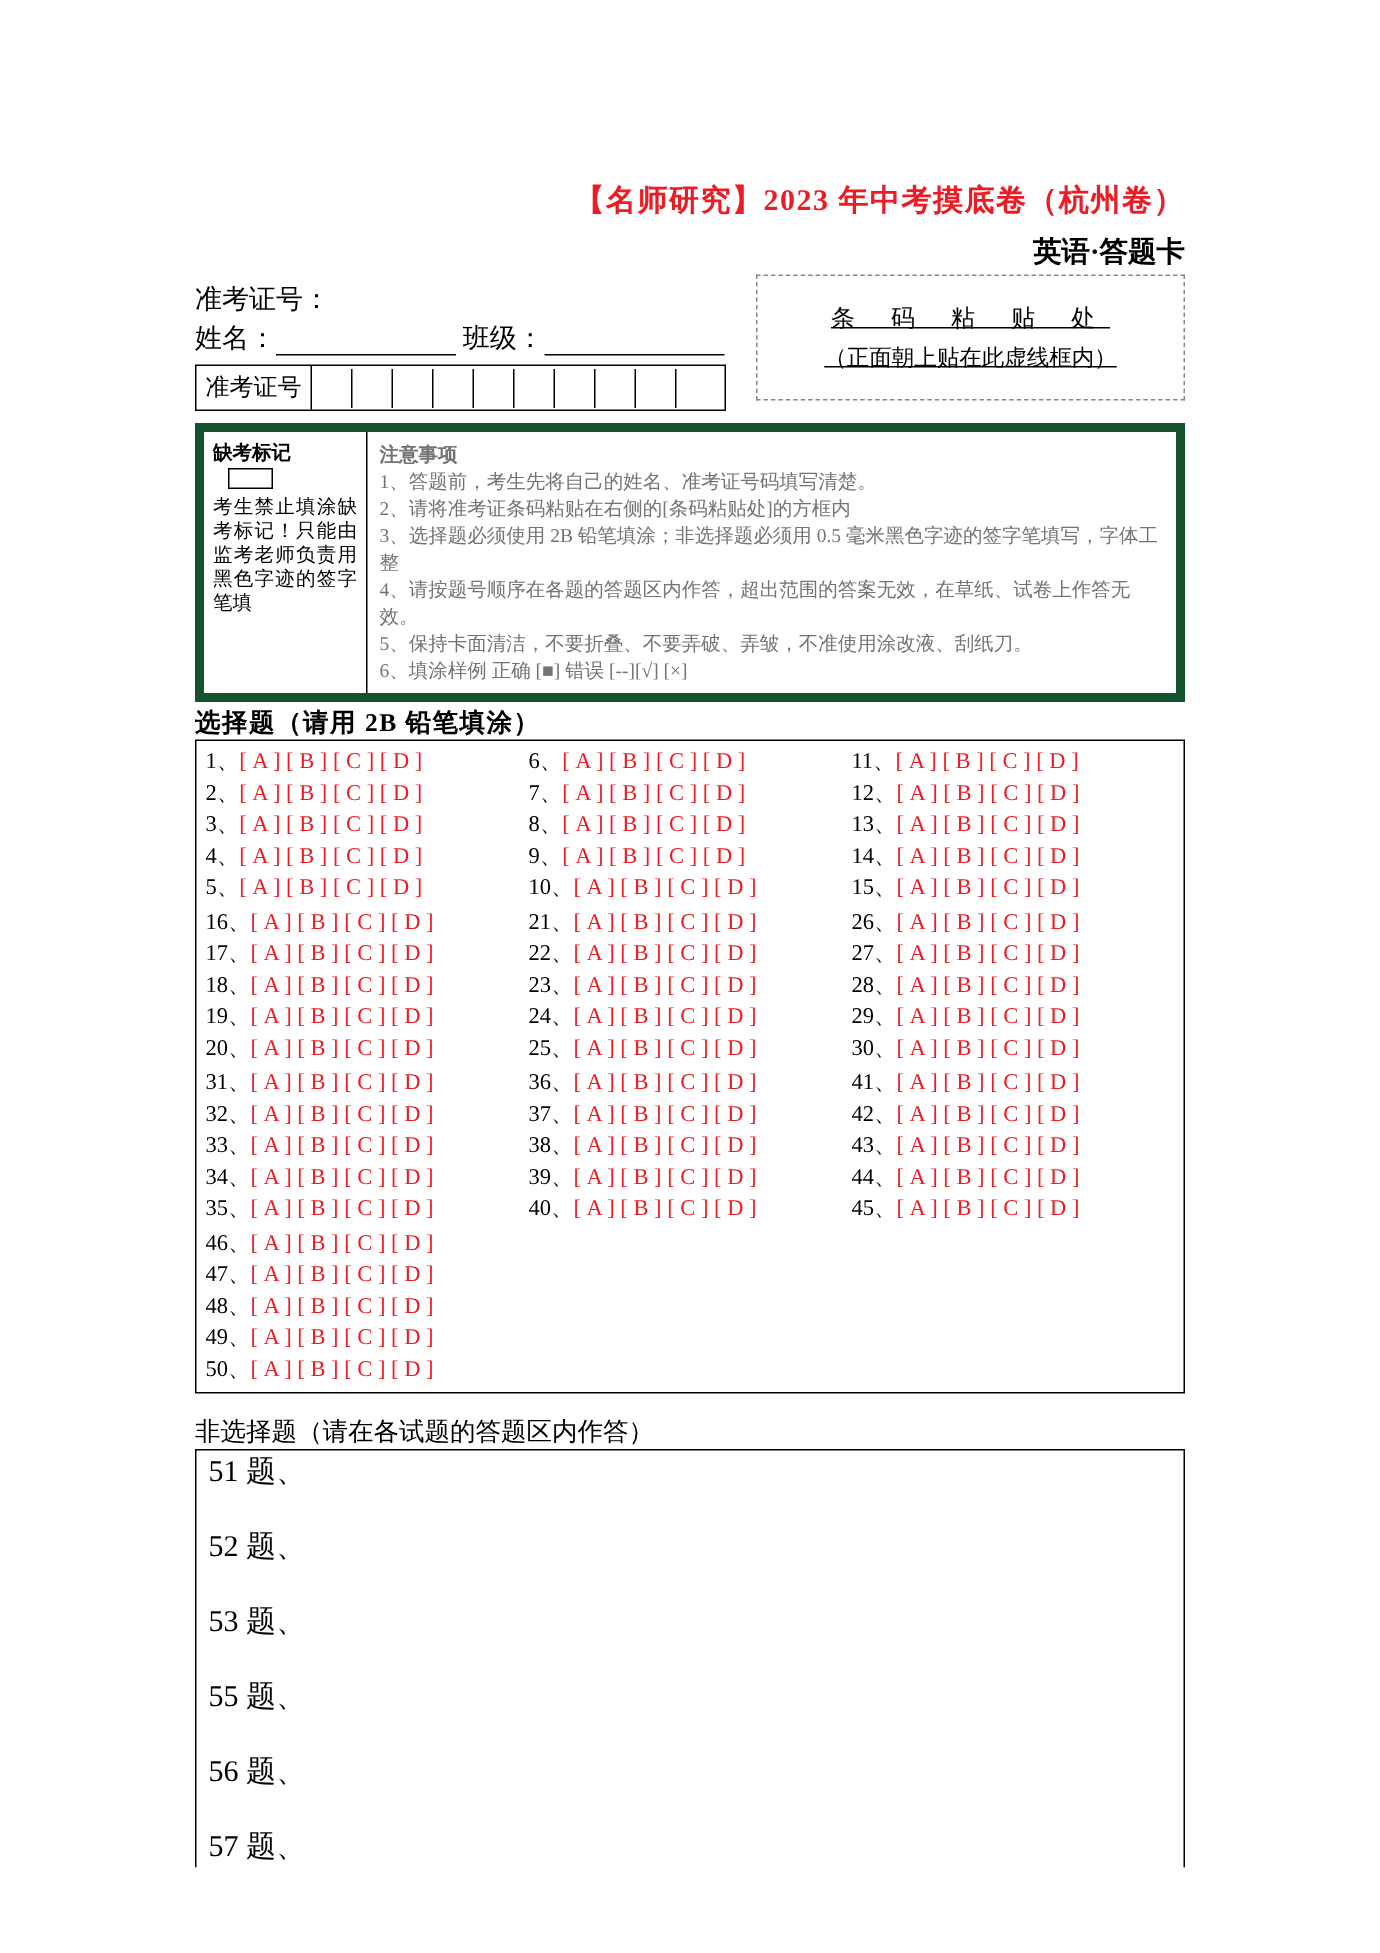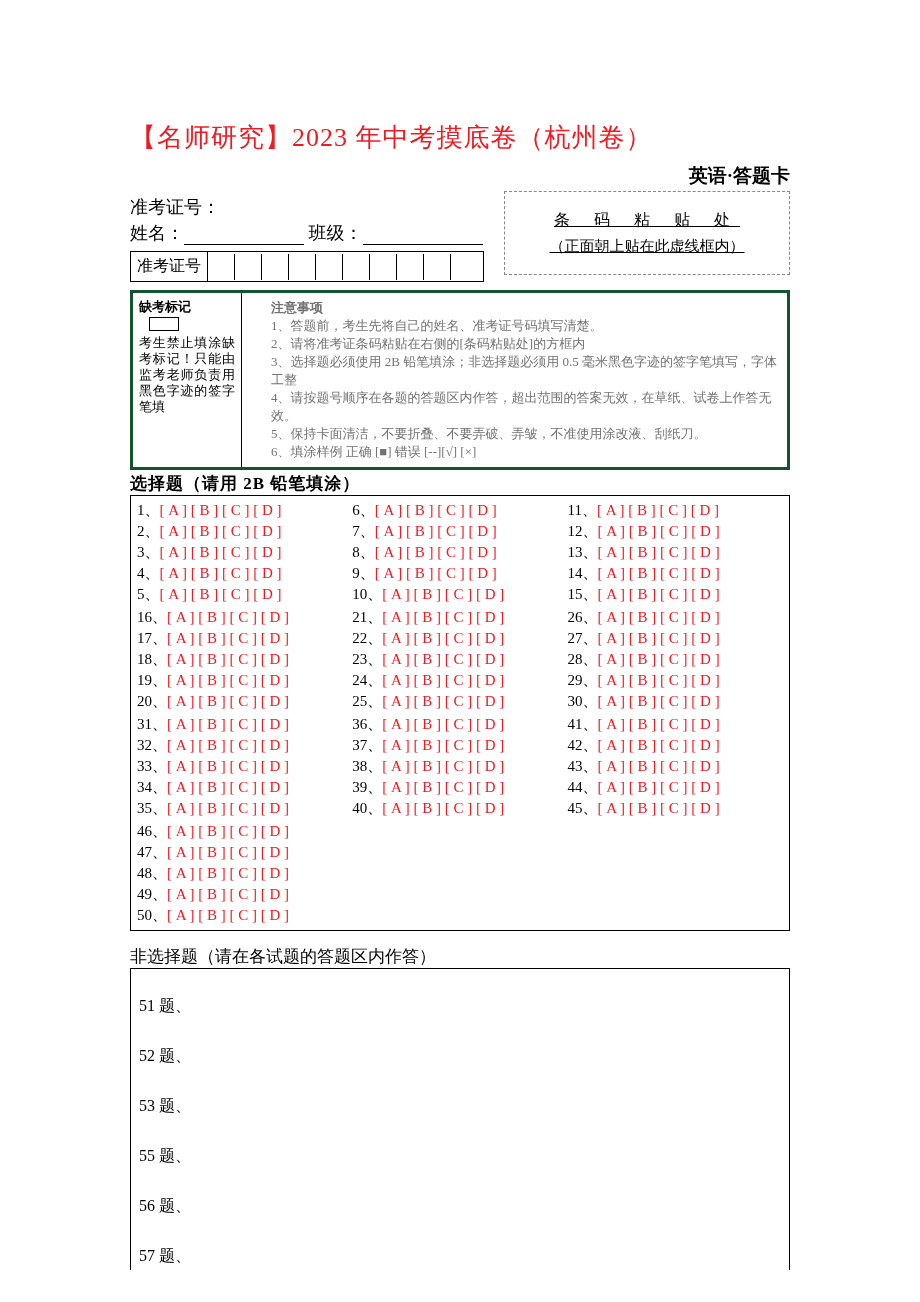--- a/index.html
+++ b/index.html
@@ -6,23 +6,23 @@
     margin: 0;
     padding: 0;
     background: #fff;
     font-family: "SimSun", "宋体", serif;
     width: 920px;
   }
   .page {
     padding: 120px 130px 0 130px;
   }
   .title {
-    text-align: left;
-    font-size: 26px;
-    font-weight: normal;
+    text-align: right;
+    font-size: 20px;
+    font-weight: bold;
     color: #ed1c24;
     letter-spacing: 1px;
   }
   .subtitle {
     text-align: right;
     font-size: 19px;
     font-weight: bold;
     margin-top: 8px;
   }
   .row-name {
@@ -92,22 +92,21 @@
     letter-spacing: 10px;
   }
   .barcode-box .sub {
     letter-spacing: 0;
     font-size: 15px;
     margin-top: 6px;
   }
   .notice-row {
     display: flex;
     margin-top: 8px;
-    border: 3px solid #14532d;
-    gap: 21px;
+    border: 6px solid #14532d;
   }
   .absent-box {
     width: 96px;
     border-right: 1px solid #000;
     padding: 6px;
     font-size: 13px;
     line-height: 16px;
     text-align: justify;
   }
   .absent-box .hdr { font-weight: bold; }
@@ -153,24 +152,23 @@
   .nonmc-hdr {
     font-size: 17px;
     margin-top: 14px;
   }
   .nonmc-box {
     border: 1px solid #000;
     border-bottom: none;
     padding: 4px 8px;
   }
   .nonmc-line {
-    font-size: 16px;
+    font-size: 20px;
     line-height: 20px;
     margin-bottom: 30px;
-    margin-top: 23px;
   }
   .nonmc-line:last-child { margin-bottom: 0; }
 </style>
 </head>
 <body>
 
 <div class="page">
 
   <div class="title">【名师研究】2023 年中考摸底卷（杭州卷）</div>
   <div class="subtitle">英语·答题卡</div>

